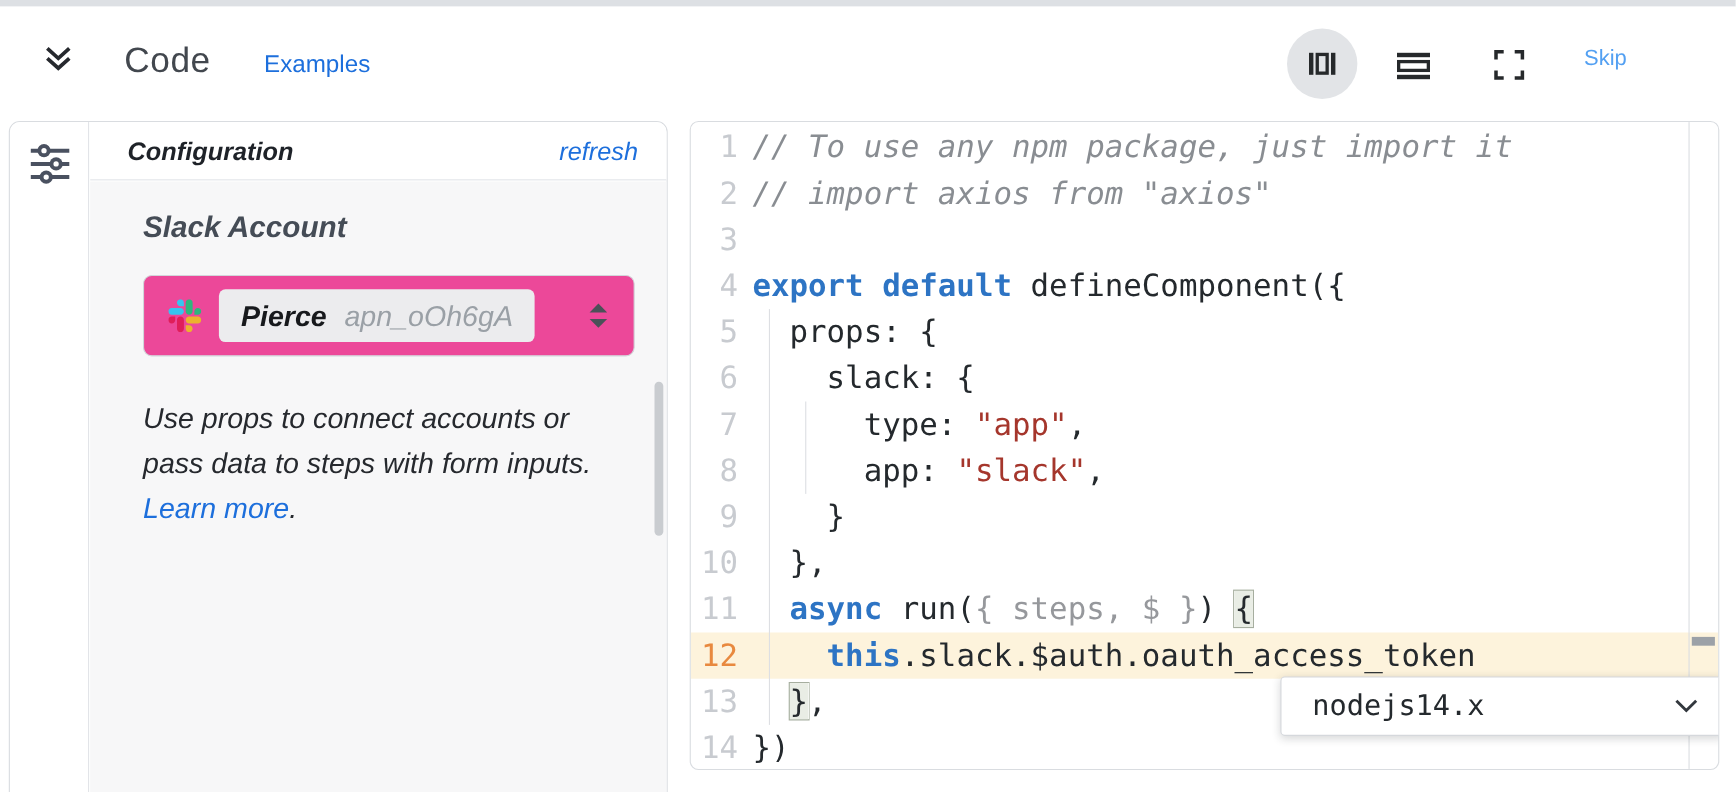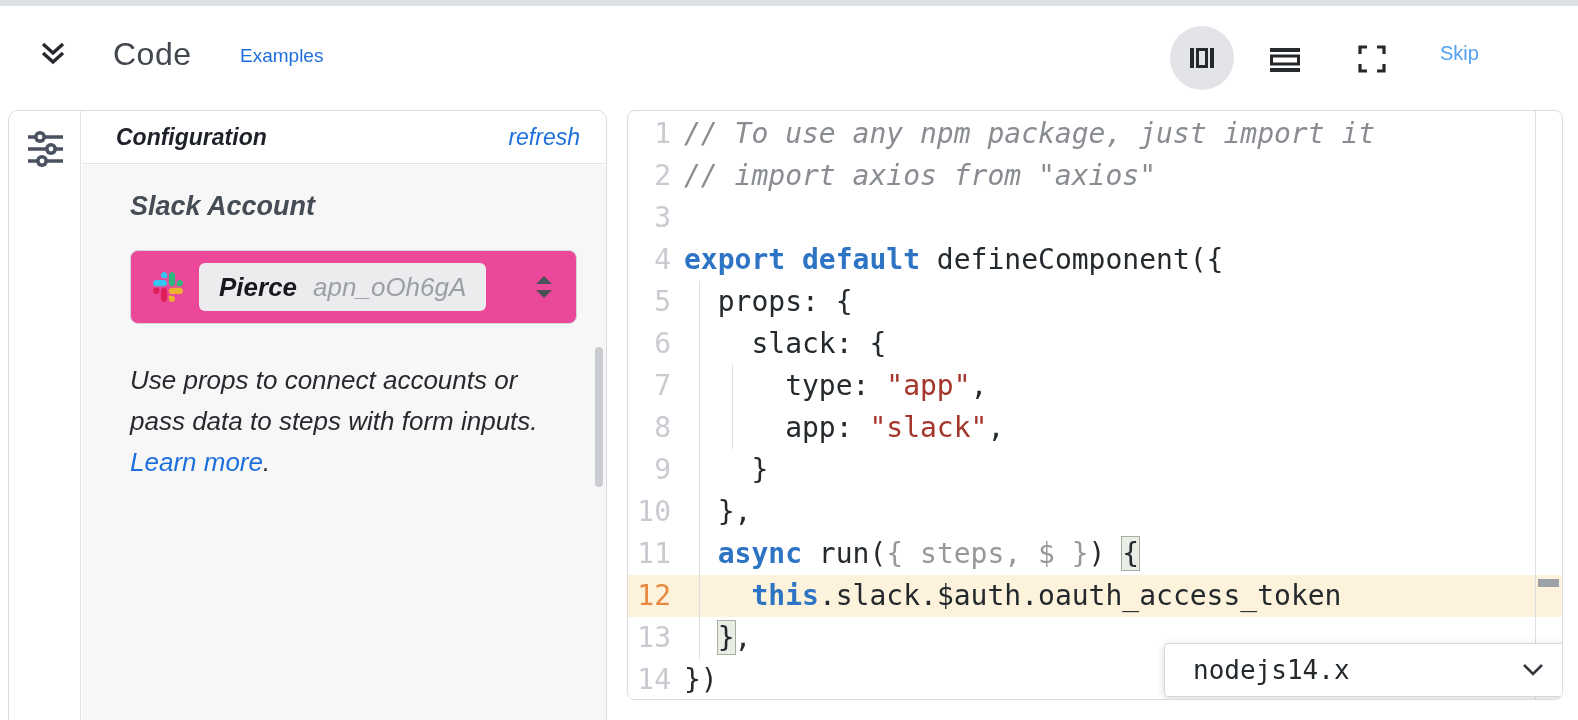--- a/index.html
+++ b/index.html
@@ -7,21 +7,21 @@
   }
   *{margin:0;padding:0;box-sizing:border-box;}
   html,body{width:1578px;height:720px;background:var(--page-bg);font-family:"Liberation Sans",sans-serif;overflow:hidden;}
   .page{position:relative;width:1578px;height:720px;background:#fff;}
   .top-strip{position:absolute;left:0;top:0;width:1578px;height:6px;background:#dde0e4;}
 
   
   .header{position:absolute;left:0;top:6px;width:1578px;height:104px;background:#fff;}
   .collapse-btn{position:absolute;left:36px;top:32px;width:34px;height:34px;cursor:pointer;}
   .hdr-title{position:absolute;left:88px;top:30px;font-size:32px;font-weight:300;color:#42474e;letter-spacing:.5px;margin-left:25px;}
-  .hdr-examples{position:absolute;left:240px;top:39px;font-size:19px;font-weight:500;color:var(--accent-blue);cursor:pointer;text-decoration:none;}
+  .hdr-examples{position:absolute;left:240px;top:39px;font-size:22px;font-weight:500;color:var(--accent-blue);cursor:pointer;text-decoration:none;}
   .circle-btn{position:absolute;left:1170px;top:20px;width:64px;height:64px;border-radius:50%;background:#e2e4e7;display:flex;align-items:center;justify-content:center;cursor:pointer;}
   .flat-btn{position:absolute;top:36px;width:40px;height:34px;display:flex;align-items:center;justify-content:center;cursor:pointer;}
   .btn-rows{left:1265px;}
   .btn-full{left:1352px;}
   .hdr-skip{position:absolute;left:1440px;top:36px;font-size:20px;font-weight:500;color:var(--skip-blue);cursor:pointer;}
 
   
   .config-panel{position:absolute;left:8px;top:110px;width:599px;height:660px;background:#fff;border:1px solid #d9dce0;border-radius:10px;overflow:hidden;font-style:italic;}
   .cfg-sidebar{position:absolute;left:0;top:0;width:72px;height:100%;background:#fff;border-right:1px solid #e2e4e8;}
   .sliders-icon{position:absolute;left:14px;top:16px;width:44px;height:44px;}
@@ -54,21 +54,21 @@
   .tk-str{color:var(--string-red);}
   .tk-cm{color:#898d92;font-style:italic;}
   .tk-dim{color:#96989c;}
   .tk-br{color:#24292d;background:#e9ede5;box-shadow:0 0 0 1px #a6ae9f;}
   .indent-guide{position:absolute;width:1px;background:#dddfe3;z-index:2;}
   .guide-1{left:71px;top:170px;height:378px;}
   .guide-2{left:104px;top:254px;height:84px;}
   .ruler-line{position:absolute;right:26px;top:0;bottom:0;width:1px;background:#dbdee2;z-index:1;}
   .ruler-mark{position:absolute;right:3px;top:468px;width:21px;height:8px;background:#9ca1a7;z-index:3;}
 
-  .runtime-select{position:absolute;left:536px;top:532px;width:403px;height:54px;background:#fff;border:1px solid #d5d8dc;border-radius:4px;box-shadow:0 2px 8px rgba(40,44,50,.18);display:flex;align-items:center;z-index:5;cursor:pointer;}
+  .runtime-select{position:absolute;left:536px;top:504px;width:403px;height:54px;background:#fff;border:1px solid #d5d8dc;border-radius:4px;box-shadow:0 2px 8px rgba(40,44,50,.18);display:flex;align-items:center;z-index:5;cursor:pointer;}
   .runtime-label{margin-left:28px;font-family:"DejaVu Sans Mono","Liberation Mono",monospace;font-size:26px;color:#24292d;}
   .runtime-chevron{margin-left:auto;margin-right:22px;}
 </style>
 </head>
 <body>
 
 <div class="page">
   <div class="top-strip"></div>
 
   <div class="header">

